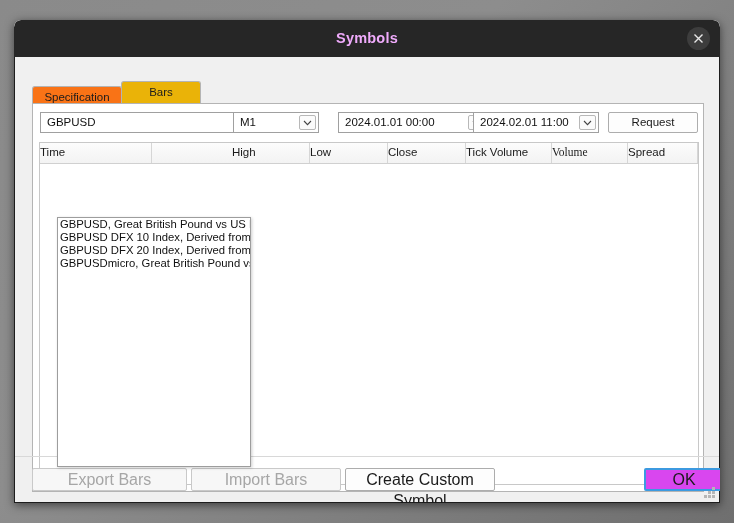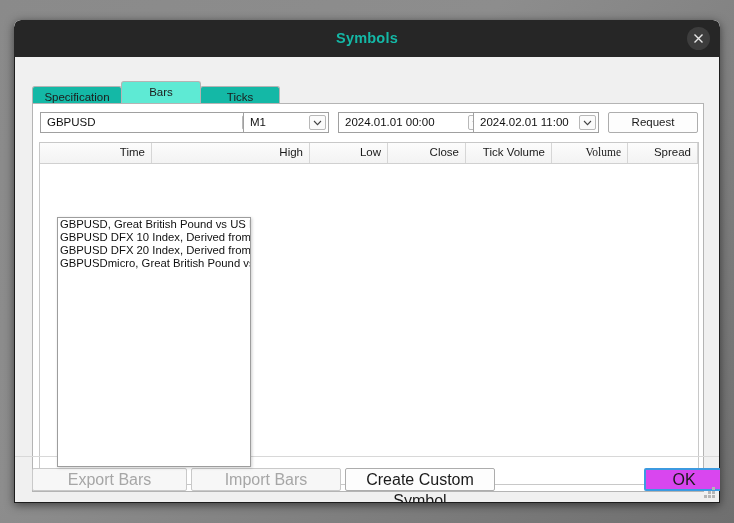--- a/index.html
+++ b/index.html
@@ -36,21 +36,21 @@
     position: relative;
     height: 37px;
     background: #262626;
     border-radius: 7px 7px 0 0;
   }
   #title-text {
     position: absolute;
     left: 0; right: 0; top: 0;
     line-height: 37px;
     text-align: center;
-    color: #14b8a6;
+    color: #f0abfc;
     font-size: 14.5px;
     font-weight: bold;
     letter-spacing: 0.2px;
   }
   #close-button {
     position: absolute;
     right: 10px;
     top: 7px;
     width: 23px;
     height: 23px;
@@ -83,29 +83,29 @@
     height: 21px;
   }
   .tab {
     position: absolute;
     top: 4px;
     height: 21px;
     box-sizing: border-box;
     border: 1px solid #b4b4b4;
     border-bottom: none;
     border-radius: 3px 3px 0 0;
-    background: #14b8a6;
+    background: #f97316;
     font-size: 11.5px;
     color: #1c1c1c;
     text-align: center;
     line-height: 20px;
     cursor: pointer;
   }
   .tab.active {
-    background: #5eead4;
+    background: #eab308;
     border-color: #b4b4b4;
     height: 22px;
     z-index: 3;
   }
 
   
   #tabpage {
     position: absolute;
     left: 17px;
     top: 46px;
@@ -148,21 +148,21 @@
     width: 17px;
     height: 15px;
     box-sizing: border-box;
     border: 1px solid #b8b8b8;
     background: #fbfbfb;
     border-radius: 2px;
   }
   .combo .arrowbox svg { display: block; margin: 4px auto 0; }
 
   #combo-symbol { left: 7px;   top: 8px; width: 222px; }
-  #combo-period { left: 210px; top: 8px; width: 86px;  }
+  #combo-period { left: 200px; top: 8px; width: 86px;  }
   #combo-from   { left: 305px; top: 8px; width: 150px; }
   #combo-to     { left: 440px; top: 8px; width: 126px; }
 
   #request-button {
     position: absolute;
     left: 575px;
     top: 8px;
     width: 90px;
     height: 21px;
     box-sizing: border-box;
@@ -196,21 +196,21 @@
   }
   .col {
     position: absolute;
     top: 0;
     height: 20px;
     box-sizing: border-box;
     border-right: 1px solid #d6d6d6;
     font-size: 11.5px;
     color: #1a1a1a;
     line-height: 19px;
-    text-align: right;
+    text-align: left;
     padding-right: 6px;
     white-space: nowrap;
     cursor: pointer;
   }
   #grid-body {
     position: relative;
     height: 321px;
     background: #ffffff;
   }
 
@@ -307,21 +307,20 @@
           <path d="M1.5 1.5 L9.5 9.5 M9.5 1.5 L1.5 9.5" stroke="#e8e8e8" stroke-width="1.4" fill="none"></path>
         </svg>
       </div>
     </div>
 
     <div id="client">
 
       <div id="tabstrip">
         <div class="tab" style="left:0px;width:90px;"><span>Specification</span></div>
         <div class="tab active" style="left:89px;width:80px;top:-1px;"><span>Bars</span></div>
-        <div class="tab" style="left:168px;width:80px;"><span>Ticks</span></div>
       </div>
 
       <div id="tabpage">
 
         <div id="toolbar">
 
           <div class="combo" id="combo-symbol">
             <span class="val">GBPUSD</span>
             <span class="arrowbox">
               <svg width="9" height="6" viewBox="0 0 9 6">

